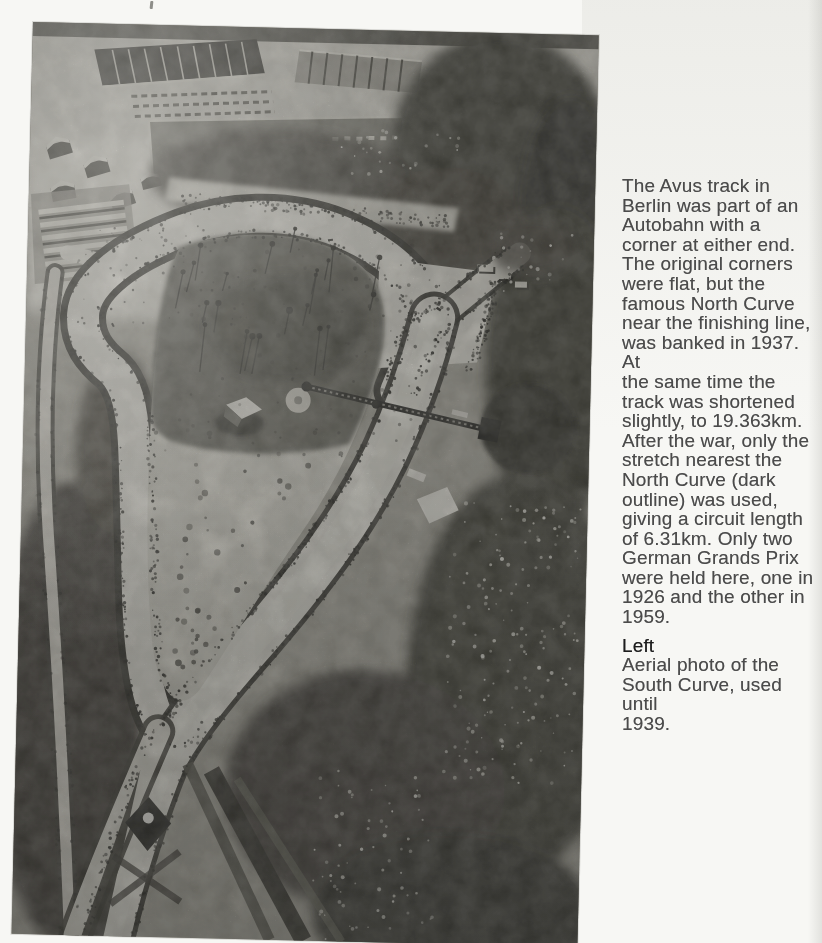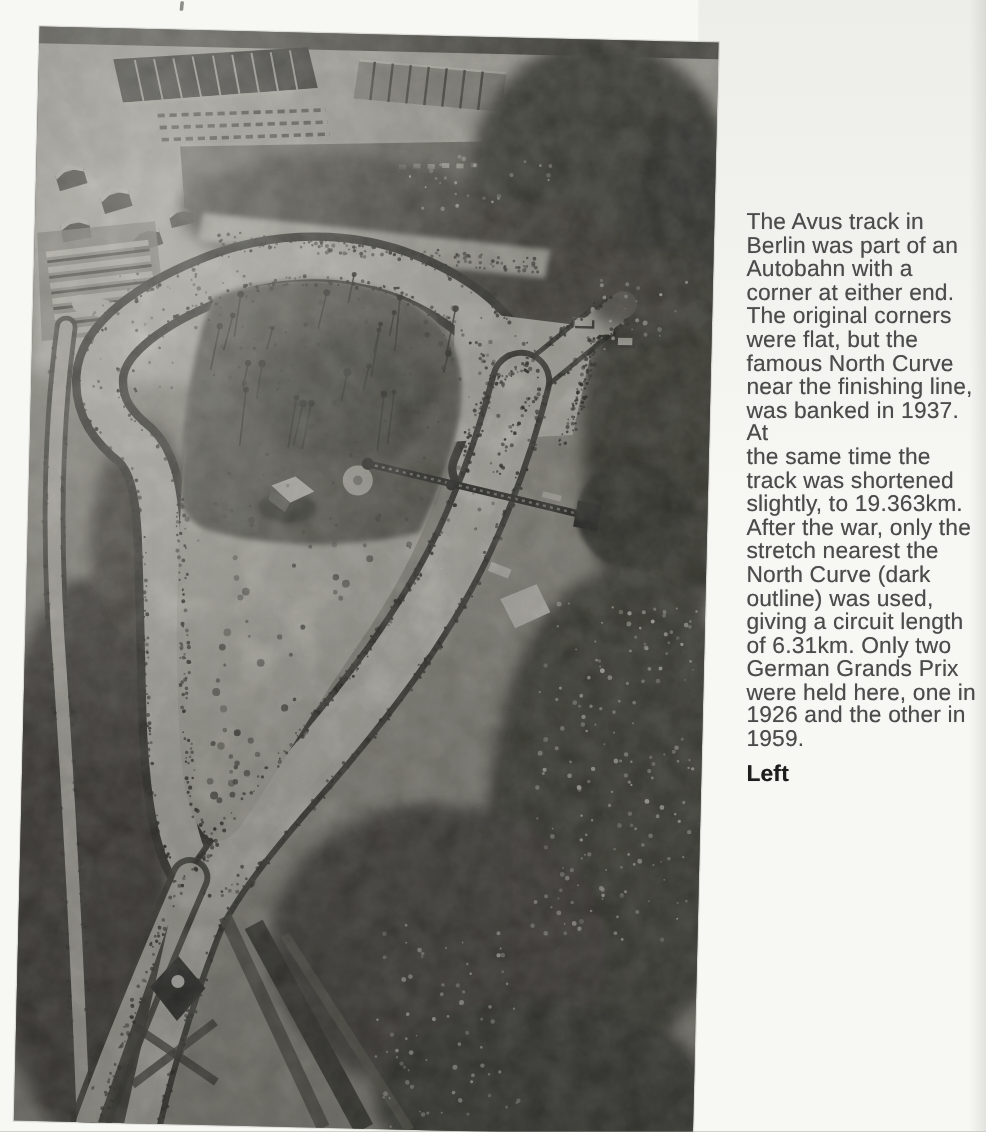--- a/index.html
+++ b/index.html
@@ -26,21 +26,21 @@
     outline:1px solid rgba(40,40,36,.15);
     background:#9a988f;
   }
   .photo-wrap svg{display:block;width:566px;height:912px}
   .caption{
     position:absolute;left:622px;top:176px;width:192px;
     color:#4b4b4b;font-size:19px;line-height:19.6px;letter-spacing:.15px;
   }
   .caption p{margin:0;white-space:pre-line;text-shadow:0 0 .6px rgba(90,90,90,.55)}
   .caption .label{
-    font-weight:bold;color:#1d1d1d;margin-top:9px;
+    font-weight:normal;color:#1d1d1d;margin-top:9px;
     text-shadow:0 0 .6px rgba(30,30,30,.6);
   }
 </style>
 </head>
 <body>
 
 <div class="wash-top"></div>
 <div class="wash-right"></div>
 <div class="tick"></div>
 
@@ -2320,13 +2320,16 @@
 stretch nearest the
 North Curve (dark
 outline) was used,
 giving a circuit length
 of 6.31km. Only two
 German Grands Prix
 were held here, one in
 1926 and the other in
 1959.</p>
   <p class="label">Left</p>
+  <p>Aerial photo of the
+South Curve, used until
+1939.</p>
 </div>
 
 </body></html>

